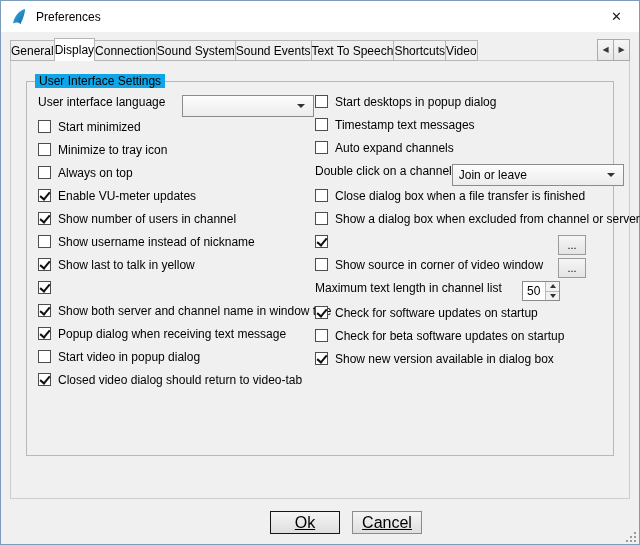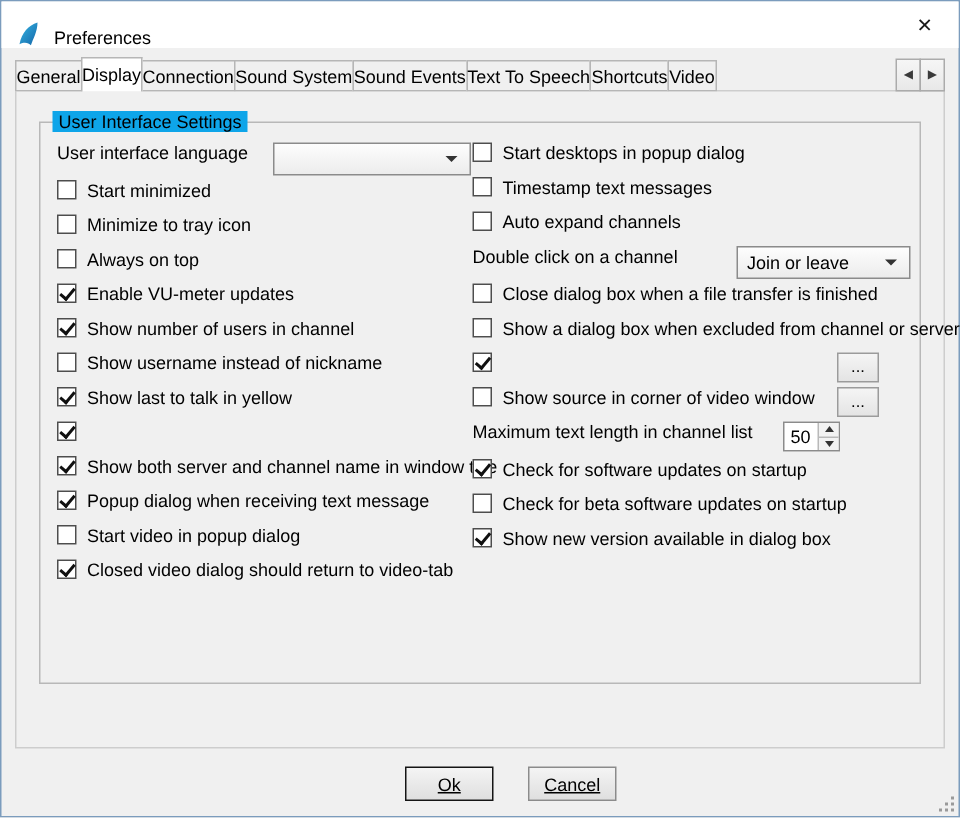--- a/index.html
+++ b/index.html
@@ -1,20 +1,20 @@
 <!DOCTYPE html>
 <html><head>
 <meta charset="utf-8">
 <style>
   *{box-sizing:border-box;margin:0;padding:0;font-family:"Liberation Sans","DejaVu Sans",sans-serif}
   html,body{width:640px;height:545px}
   body{background:#f0f0f0;position:relative;overflow:hidden}
   .window{position:absolute;inset:0;border:1px solid #7b9cbd;background:#f0f0f0}
 
-  .titlebar{position:absolute;top:0;left:0;right:0;height:31px;background:#ffffff;display:flex;align-items:flex-end}
+  .titlebar{position:absolute;top:0;left:0;right:0;height:31px;background:#ffffff;display:flex;align-items:center}
   .app-icon{margin-left:9px;width:18px;height:18px;display:flex;align-items:center}
   .title{margin-left:8px;font-size:12px;color:#000}
   .close{position:absolute;right:0;top:0;width:45px;height:31px;display:flex;align-items:center;justify-content:center;font-size:13px;color:#1a1a1a;cursor:default}
 
   .tabbar{position:absolute;top:36px;left:9px;right:44px;height:24px;display:flex;align-items:flex-end;overflow:hidden;z-index:2}
   .tab{height:21px;line-height:20px;padding:0 0;font-size:12px;color:#000;background:#f0f0f0;border:1px solid #b6b6b6;margin-right:-1px;white-space:nowrap;flex:none;cursor:default}
   .tab.selected{height:24px;line-height:23px;background:#fff;border-bottom:1px solid #fff;margin-bottom:-1px;z-index:3;position:relative}
   .tab-scroll{position:absolute;top:38px;right:9px;display:flex;z-index:2}
   .scrollbtn{width:17px;height:22px;border:1px solid #ababab;background:linear-gradient(#f6f6f6,#e8e8e8);display:flex;align-items:center;justify-content:center;margin-left:-1px;cursor:default}
   .scrollbtn span{font-size:8px;color:#3a3a3a;line-height:1}
@@ -30,35 +30,35 @@
   .row-tall{height:25px}
   .lbl{font-size:12px;color:#000}
   .grow{flex:1}
 
   .cb{width:13px;height:13px;border:1px solid #4d4d4d;background:#fff;position:relative;flex:none}
   .cb.checked::before{content:"";position:absolute;left:3px;top:0;width:4px;height:8px;border:solid #101010;border-width:0 2px 2px 0;transform:rotate(40deg)}
   .cb-lbl{margin-left:7px;font-size:12px;color:#000}
 
   .combo{height:22px;border:1px solid #8b8b8b;background:linear-gradient(#fdfdfd,#ececec);display:flex;align-items:center;position:relative;flex:none;cursor:default}
   .combo-lang{width:132px;margin-left:auto}
-  .combo-right{width:116px;margin-left:auto}
+  .combo-right{width:172px;margin-left:auto}
   .combo-val{padding-left:6px;font-size:12px;flex:1;overflow:hidden}
   .combo-arrow{width:0;height:0;border-left:4px solid transparent;border-right:4px solid transparent;border-top:4px solid #333;margin-right:8px;flex:none}
 
   .dots{position:absolute;left:243px;width:28px;height:20px;border:1px solid #9b9b9b;background:linear-gradient(#f5f5f5,#e4e4e4);font-size:11px;line-height:8px;text-align:center;cursor:default;color:#000}
 
   .spin{position:absolute;left:207px;width:38px;height:20px;border:1px solid #8b8b8b;background:#fff;display:flex}
   .spin-val{flex:1;font-size:12px;padding-left:4px;line-height:18px;color:#000}
   .spin-btns{width:14px;display:flex;flex-direction:column;border-left:1px solid #b9b9b9}
   .spin-b{flex:1;background:#f2f2f2;display:flex;align-items:center;justify-content:center;cursor:default}
   .spin-b.up{border-bottom:1px solid #b9b9b9}
   .tri-up{width:0;height:0;border-left:3px solid transparent;border-right:3px solid transparent;border-bottom:4px solid #333;display:block}
   .tri-down{width:0;height:0;border-left:3px solid transparent;border-right:3px solid transparent;border-top:4px solid #333;display:block}
 
-  .btn{position:absolute;top:510px;height:23px;width:59px;font-size:12px;text-decoration:underline;background:linear-gradient(#f4f4f4,#dfdfdf);color:#000;cursor:default}
+  .btn{position:absolute;top:510px;height:23px;width:70px;font-size:16px;text-decoration:underline;background:linear-gradient(#f4f4f4,#dfdfdf);color:#000;cursor:default}
   .btn.ok{left:269px;border:1px solid #151515}
   .btn.cancel{left:351px;border:1px solid #8b8b8b}
 
   .grip{position:absolute;right:2px;bottom:2px;width:13px;height:13px;cursor:nwse-resize}
 </style>
 </head>
 <body>
 
 <div class="window">
 

